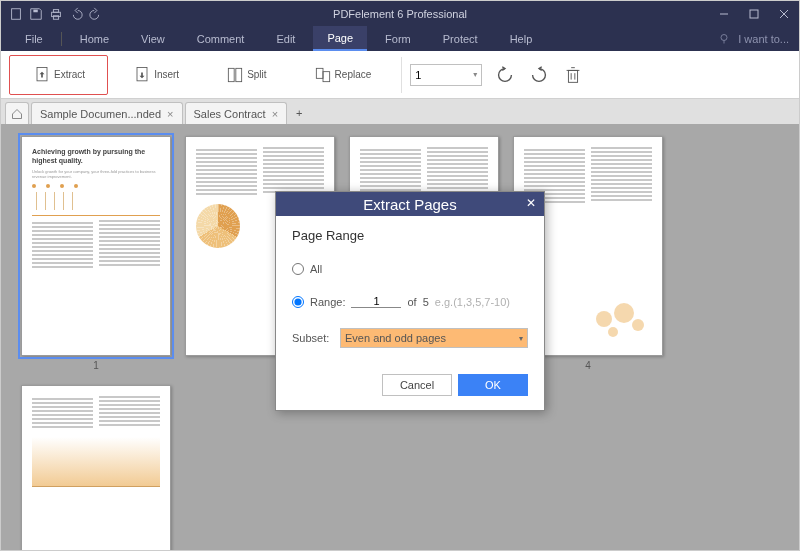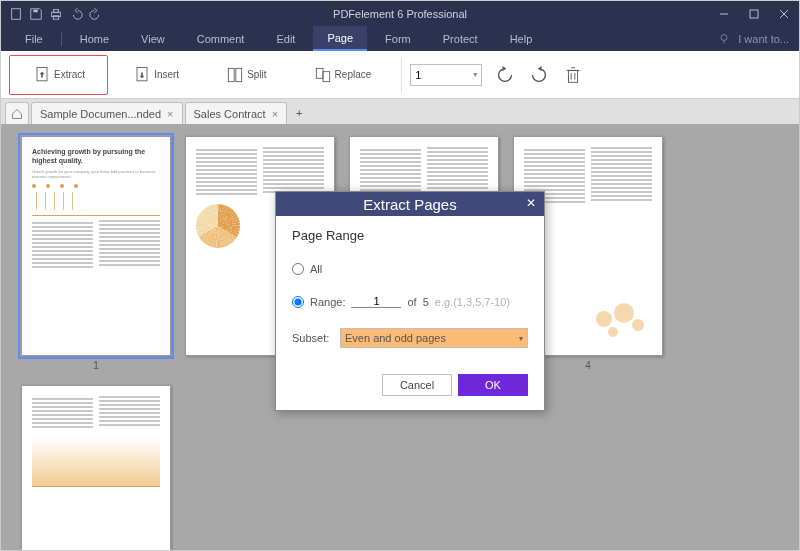--- a/index.html
+++ b/index.html
@@ -54,21 +54,21 @@
 .dlg-h{font-size:13px;color:#333;margin-bottom:8px}
 .row{display:flex;align-items:center;gap:6px;font-size:11px;color:#555;margin:20px 0}
 .row input[type=radio]{width:12px;height:12px}
 .row input[type=text]{border:none;border-bottom:1px solid #888;width:50px;font-size:11px;padding:0 2px;text-align:center;outline:none}
 .grey{color:#b0b0b0}
 .sel-box{border:1px solid #c0c0c0;height:20px;flex:1;display:flex;align-items:center;padding:0 4px;font-size:11px;background:#fdba74;position:relative}
 .sel-box::after{content:'▾';position:absolute;right:4px;font-size:8px;color:#666}
 .dlg-foot{display:flex;justify-content:flex-end;gap:6px;margin-top:26px}
 .btn{width:70px;height:22px;display:flex;align-items:center;justify-content:center;font-size:11px;cursor:pointer}
 .btn.cancel{border:1px solid #c0c0c0;color:#444;background:#fff}
-.btn.ok{background:#6d28d9;color:#fff}
+.btn.ok{background:#3b82f6;color:#fff}
 </style>
 </head>
 <body>
 
 <div class="title-bar">
   <div class="title-qat">
     <span class="qat"><svg viewBox="0 0 16 16">
           <rect x="3" y="2" width="10" height="12" fill="none" stroke="currentColor"></rect>
         </svg></span>
     <span class="qat"><svg viewBox="0 0 16 16">

